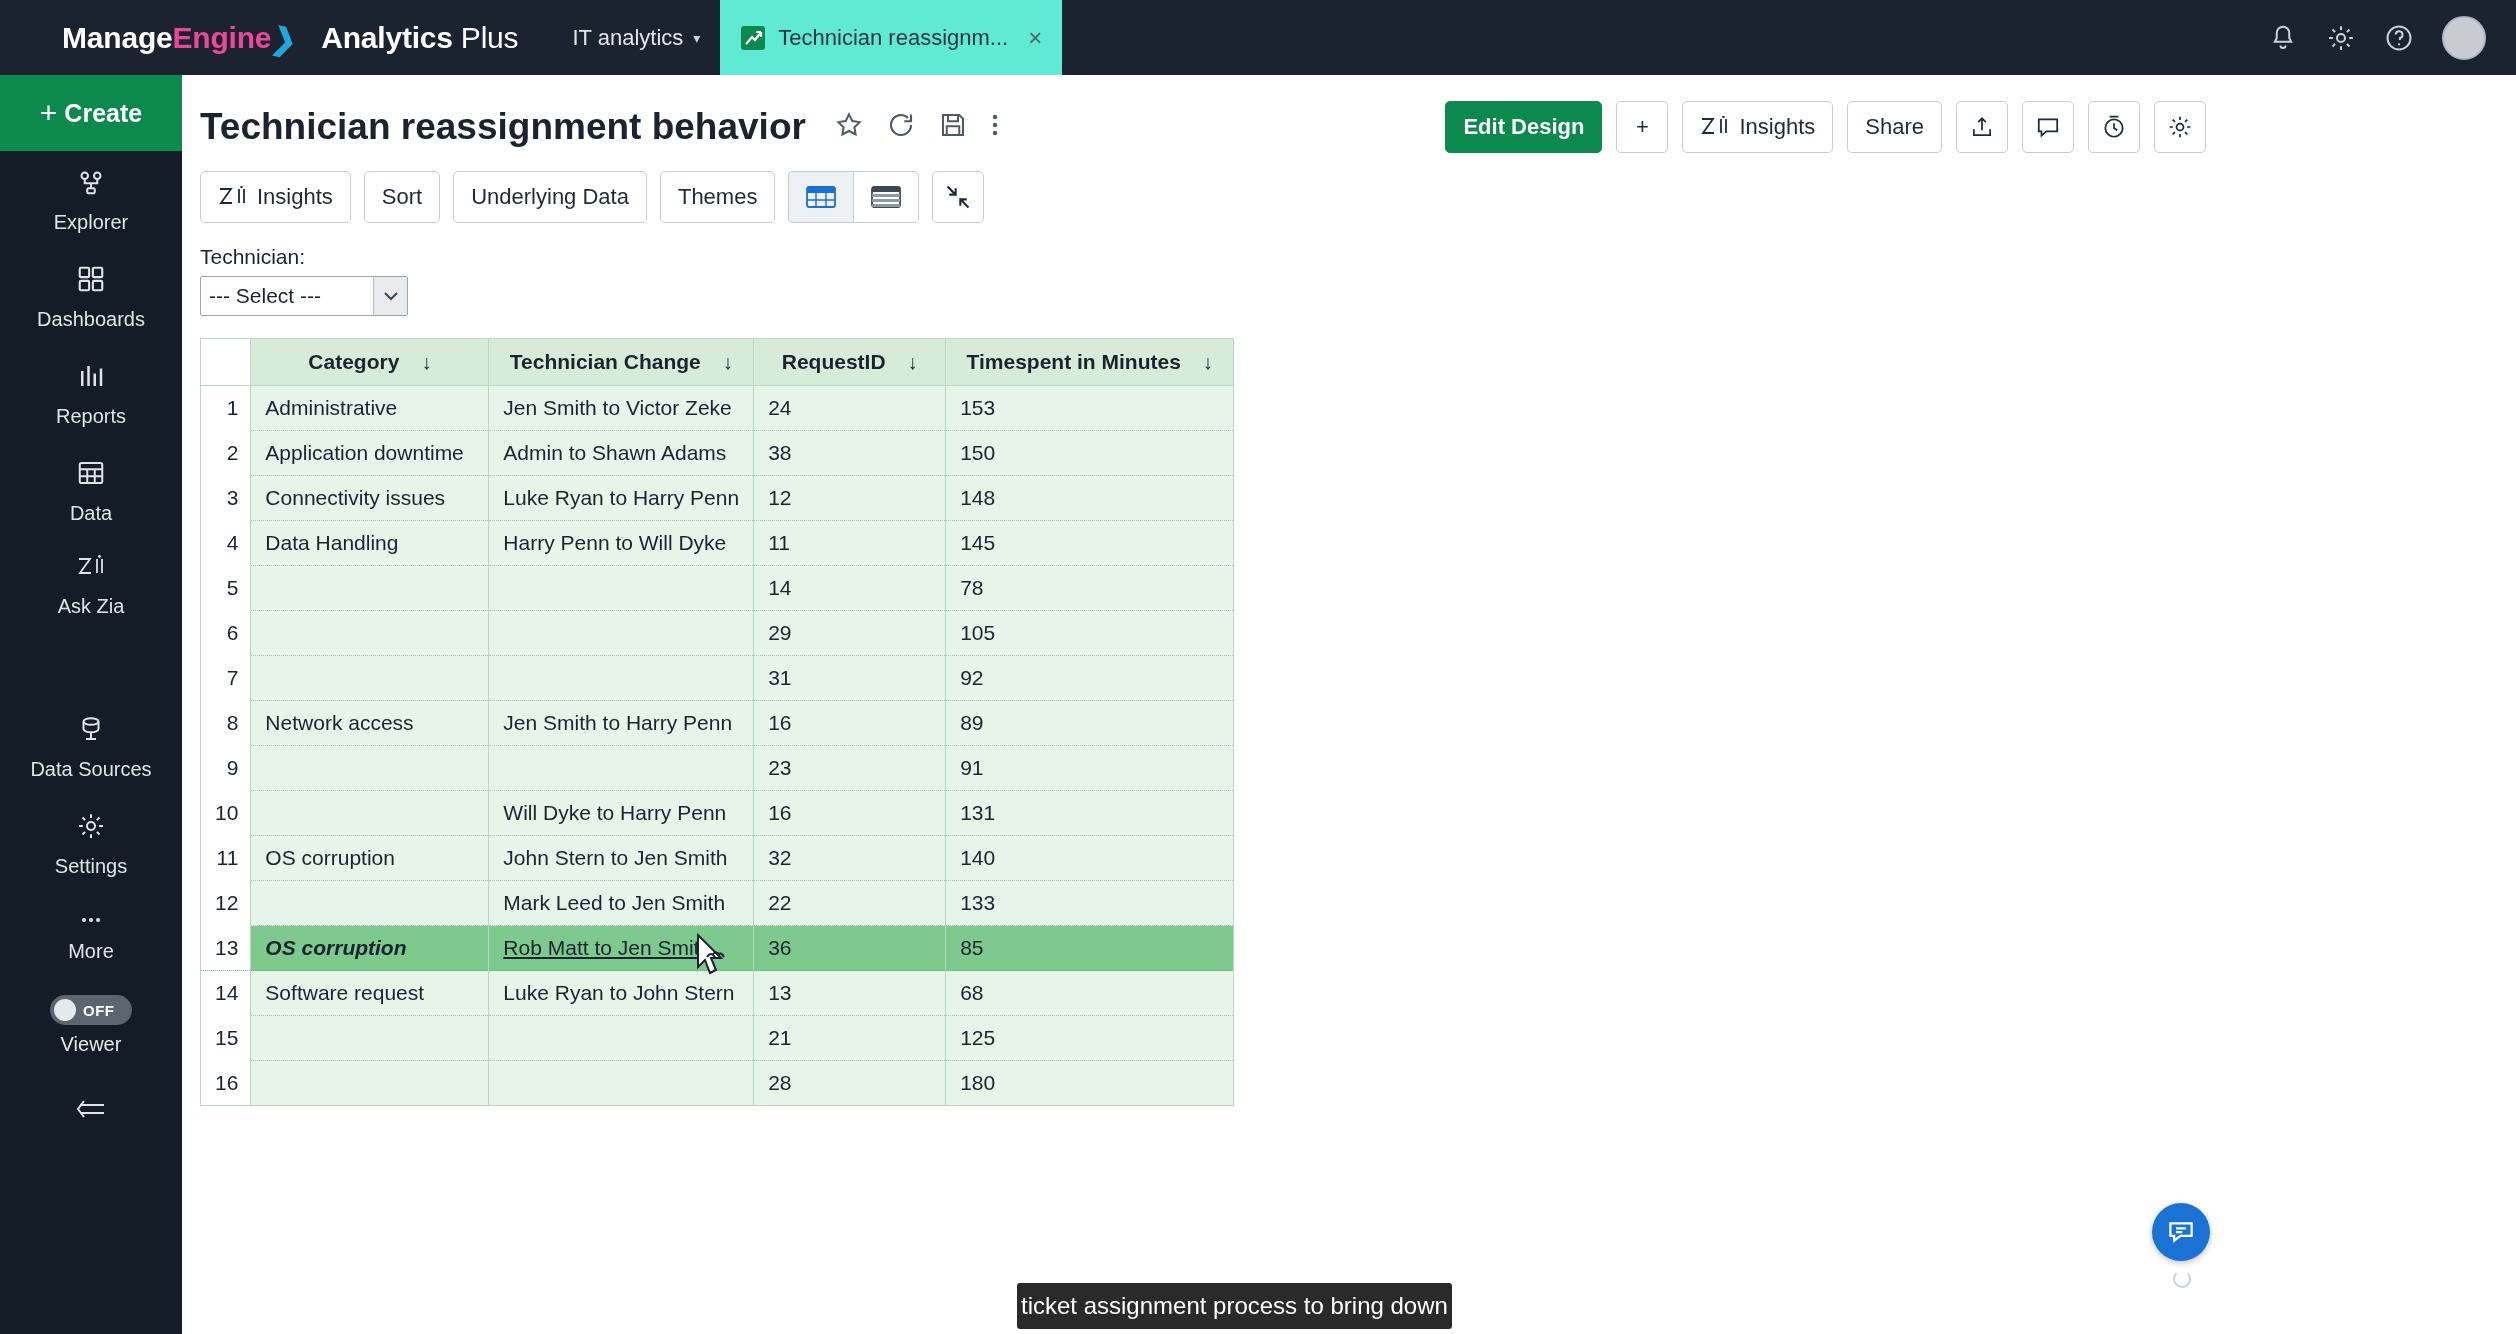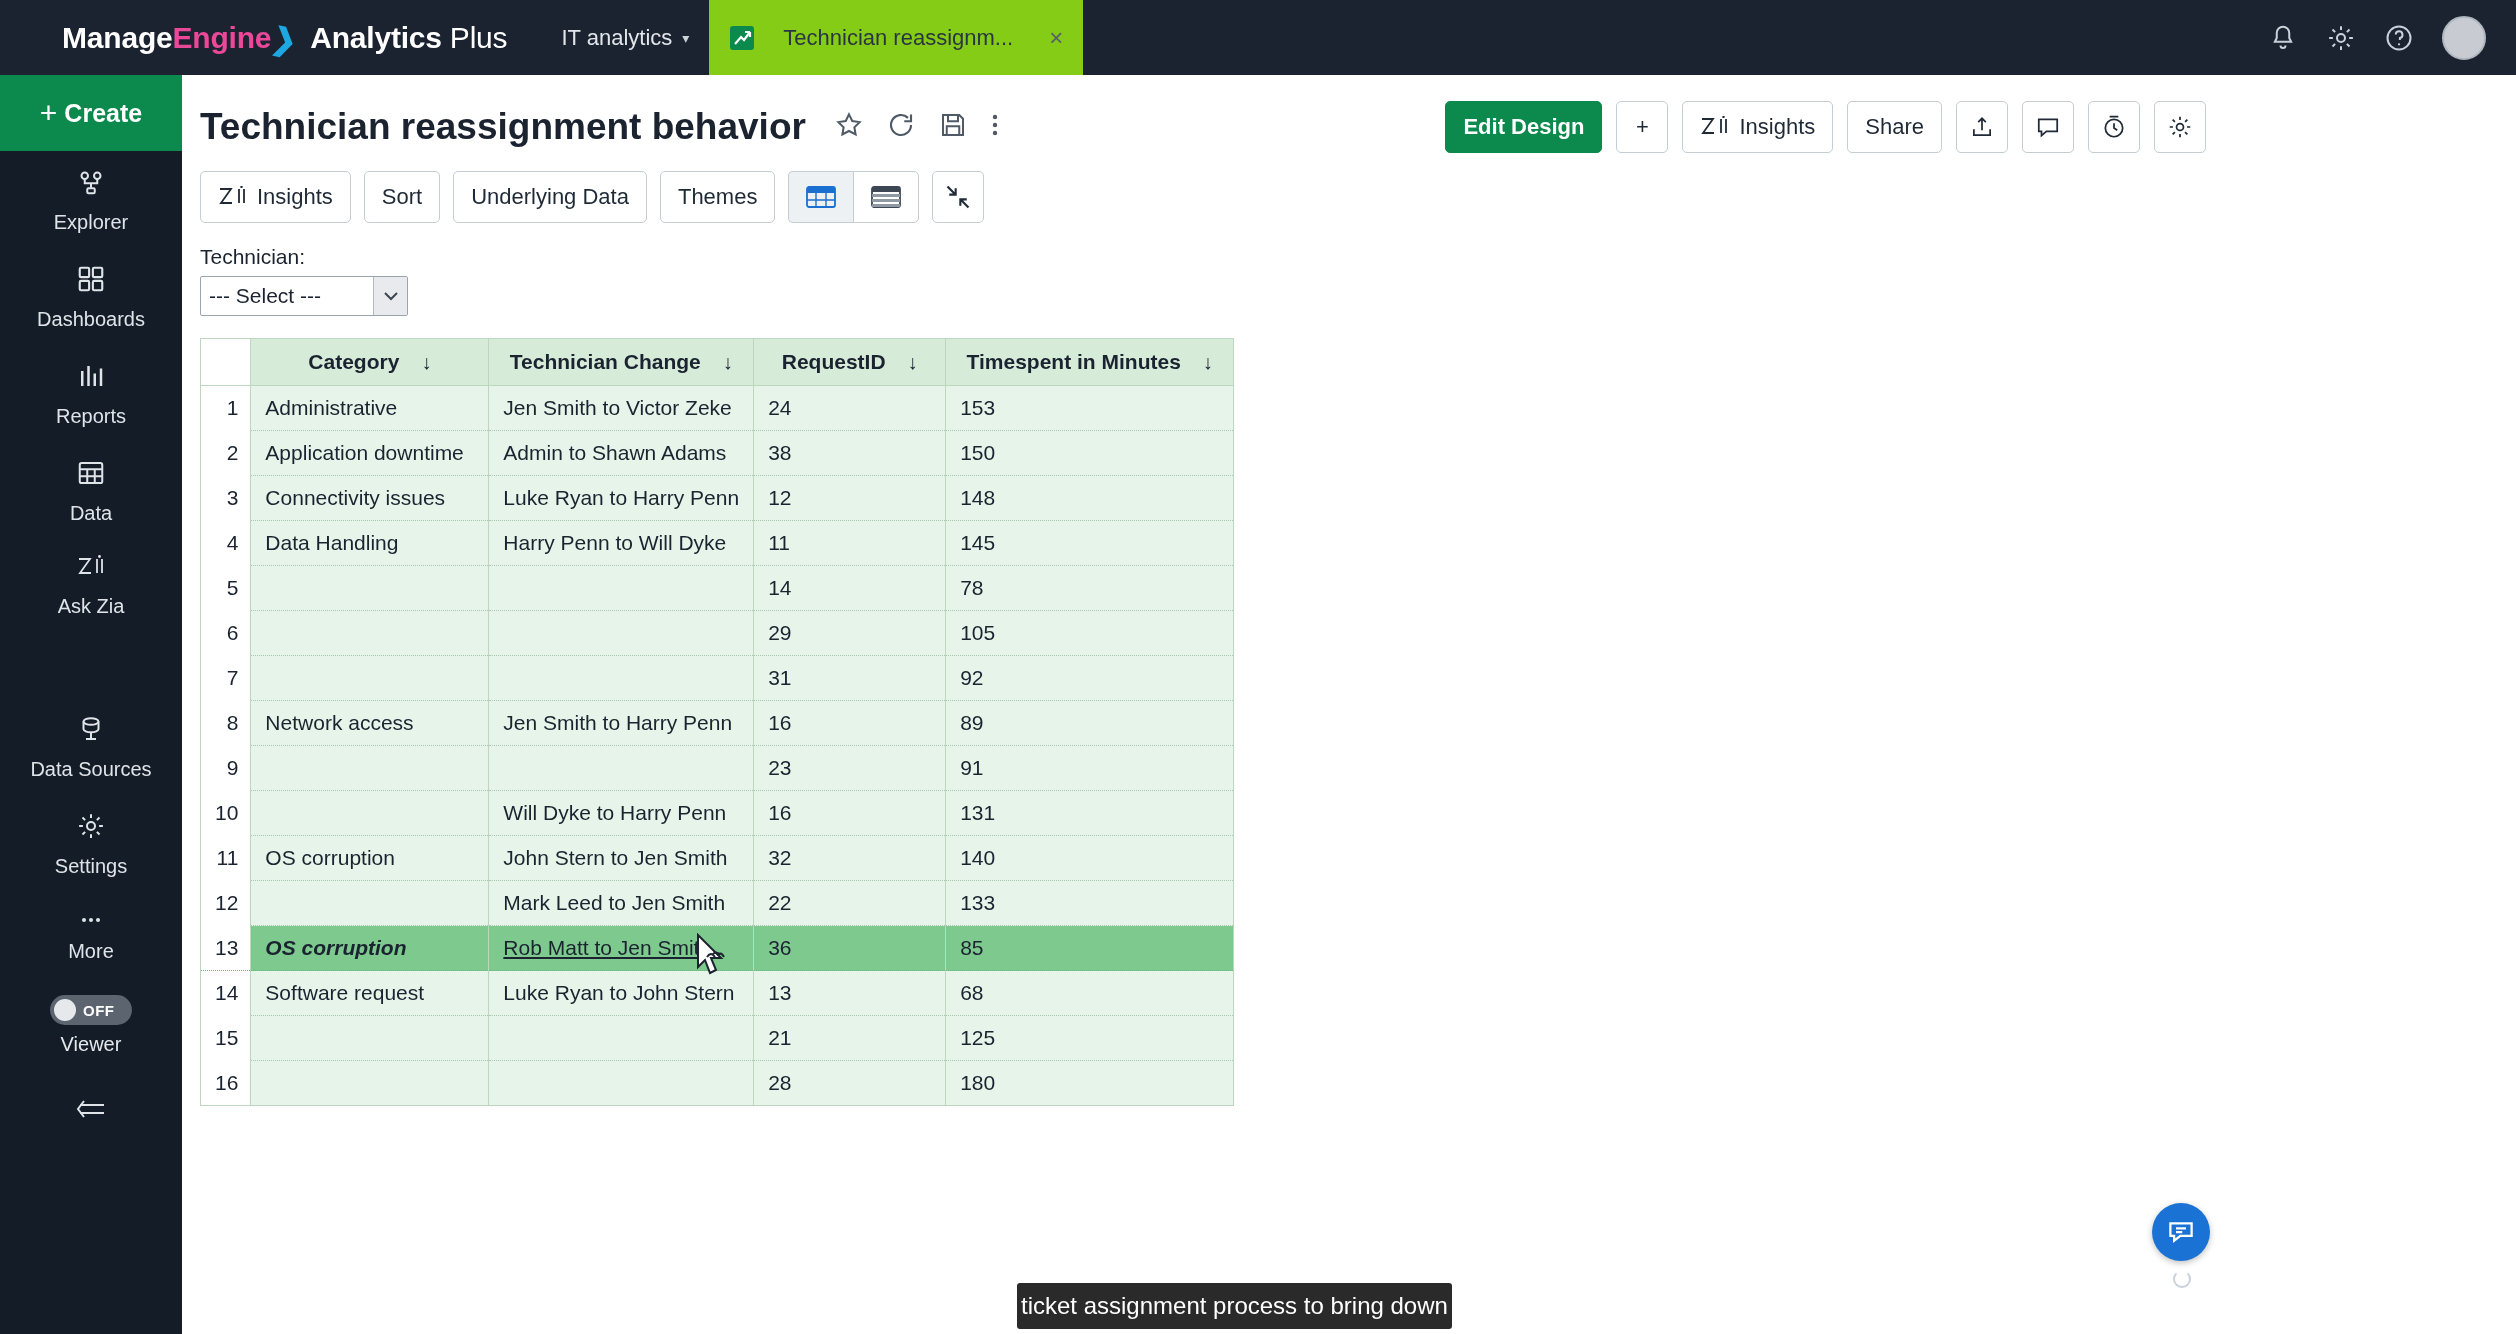--- a/index.html
+++ b/index.html
@@ -32,37 +32,36 @@
   .brand .manage { font-weight: bold; color: #ffffff; }
   .brand .engine { font-weight: bold; color: #ec4899; }
   .brand .swoosh {
     display: inline-block;
     margin: 0 3px 0 1px;
     color: #1ea7e1;
     font-size: 30px;
     font-weight: bold;
     transform: translateY(2px) rotate(12deg);
   }
-  .brand .analytics { font-weight: bold; color: #ffffff; margin-left: 10px;}
+  .brand .analytics { font-weight: bold; color: #ffffff; margin-left: 21px;}
   .brand .plus { font-weight: normal; color: #ffffff; margin-left: 8px; }
 
   .tabs { display: flex; align-items: stretch; height: 75px; margin-left: 34px; }
   .tab {
     display: flex; align-items: center;
     padding: 0 20px;
     color: #e2e6ea;
     font-size: 22px;
     height: 75px;
     white-space: nowrap;
   }
   .tab .caret { margin-left: 10px; font-size: 14px; opacity: 0.9; }
   .tab.active {
-    background: #84cc16;
+    background: #5eead4;
     color: #2b3542;
-    gap: 16px;
   }
   .tab .tabicon {
     display: inline-block; width: 26px; height: 26px; margin-right: 12px;
     position: relative;
   }
   .tab .tabicon svg { display:block; }
   .tab .closex {
     margin-left: 20px; font-size: 24px; color: #55606d; line-height: 1;
   }
 

